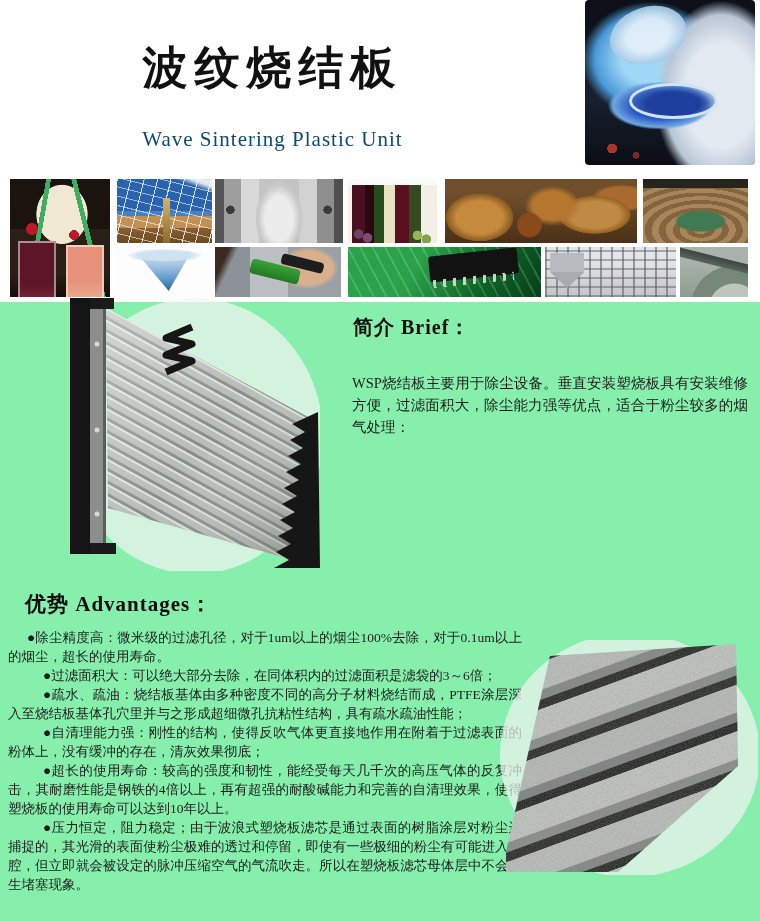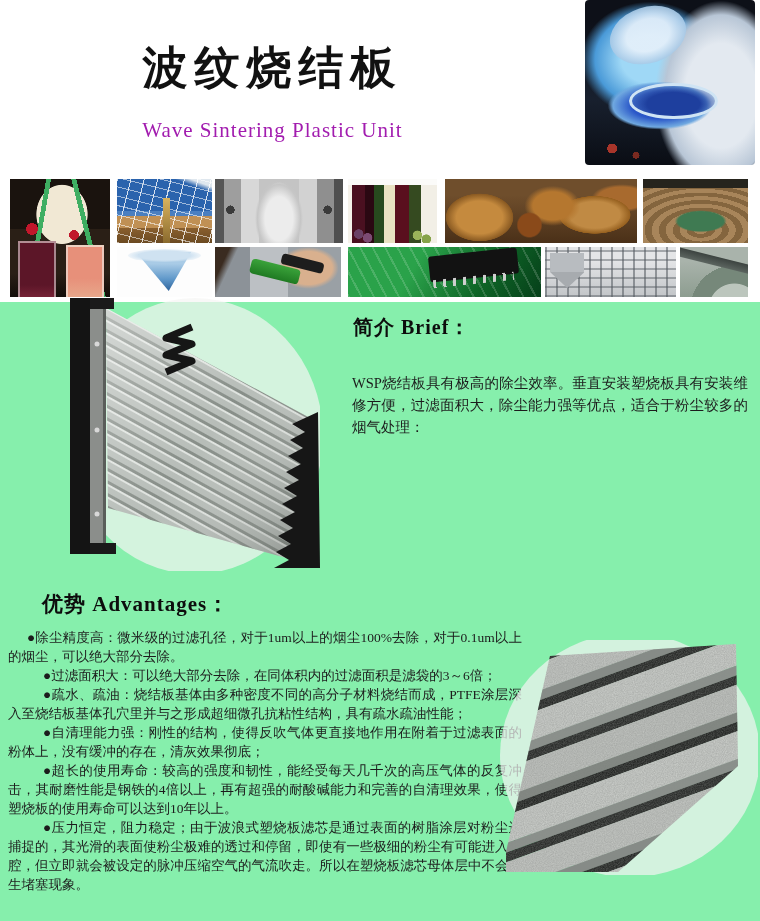--- a/index.html
+++ b/index.html
@@ -3,21 +3,21 @@
 <meta charset="utf-8">
 <style>
   html,body{margin:0;padding:0;}
   body{width:760px;font-family:"Liberation Serif","DejaVu Serif",serif;color:#1c1c1c;background:#ffffff;}
   #page{position:relative;width:760px;height:921px;background:#ebebeb;overflow:hidden;}
 
   
   .header{position:absolute;left:0;top:0;width:760px;height:172px;background:#ffffff;border-bottom:2px solid #15803d;}
   .title-wrap{position:absolute;left:0;top:0;width:545px;height:172px;text-align:center;}
   .page-title{margin:0;padding-top:38px;font-size:45px;font-weight:bold;letter-spacing:7px;color:#111;}
-  .page-subtitle{margin:4px;padding-top:16px;font-size:21px;letter-spacing:1px;color:#a21caf;}
+  .page-subtitle{margin:13px;padding-top:16px;font-size:21px;letter-spacing:1px;color:#0c4a6e;}
   .hero{position:absolute;left:585px;top:0;width:170px;height:165px;border-radius:4px;overflow:hidden;
     background:
       radial-gradient(circle 7px at 16% 90%,#a8352a 70%,transparent 71%),
       radial-gradient(circle 5px at 30% 94%,#7a2a20 70%,transparent 71%),
       radial-gradient(ellipse 52px 24px at 44% 64%,#2a57c8 55%,#6fa8e0 90%,transparent 100%),
       radial-gradient(ellipse 66px 95px at 80% 58%,#e3e9f0 55%,#b8c6d6 85%,rgba(184,198,214,0)),
       radial-gradient(ellipse 88px 74px at 38% 36%,#9fd8f6 0 32%,#4a9ad8 62%,rgba(74,154,216,0) 78%),
       linear-gradient(180deg,#0d1018 0 12%,#18202e 60%,#0a0d14),#0d1018;}
   .hero::before{content:"";position:absolute;left:14%;top:4%;width:46%;height:34%;border-radius:50%;
       background:radial-gradient(ellipse at 50% 50%,#e6f0fa 0 40%,#9fc4e4 75%,transparent 78%);transform:rotate(-18deg);opacity:.9;}
@@ -107,21 +107,21 @@
       linear-gradient(180deg,#a9b3ab 0 28%,#8d9d90 100%),#8d9d90;}
   .g-water::before{content:"";position:absolute;left:-6%;top:18%;width:110%;height:18%;background:linear-gradient(180deg,#3c4340,#5c6560);transform:rotate(14deg);}
 
   
   .main{position:absolute;left:0;top:302px;width:760px;height:619px;background:#86efac;}
   .section-heading{font-weight:bold;font-size:20px;letter-spacing:1px;color:#0d0d0d;margin:0;}
   .brief-heading{position:absolute;left:353px;top:12px;}
   .brief-text{position:absolute;left:352px;top:70px;width:396px;font-size:14.5px;line-height:22px;text-align:justify;}
   .brief-text p{margin:0;}
   .brief-text p.indent{text-indent:2em;}
-  .adv-heading{position:absolute;left:25px;top:288px;font-size:21px;margin-left:17px;}
+  .adv-heading{position:absolute;left:25px;top:288px;font-size:21px;}
   .adv-text{position:absolute;left:8px;top:326px;width:514px;font-size:13.5px;line-height:19px;text-align:justify;}
   .adv-text p{margin:0;text-indent:2.6em;}
   .adv-text p:first-child{text-indent:1.4em;}
 
   .product-plate{position:absolute;left:70px;top:-6px;width:250px;height:275px;}
   .product-cross{position:absolute;left:500px;top:338px;width:258px;height:235px;}
 </style>
 </head>
 <body>
 
@@ -174,26 +174,26 @@
       <rect x="33" y="6" width="3" height="248" fill="#5a5d5a"></rect>
       <rect x="20" y="2" width="24" height="11" fill="#1a1a1a"></rect>
       <rect x="20" y="247" width="26" height="11" fill="#1a1a1a"></rect>
       <circle cx="27" cy="48" r="2.5" fill="#d8d8d8"></circle>
       <circle cx="27" cy="134" r="2.5" fill="#d8d8d8"></circle>
       <circle cx="27" cy="218" r="2.5" fill="#d8d8d8"></circle>
     </svg>
 
     <h2 class="section-heading brief-heading">简介 Brief：</h2>
     <div class="brief-text">
-      <p>WSP烧结板具有极高的除尘效率。垂直安装塑烧板具有安装维修方便，过滤面积大，除尘能力强等优点，适合于粉尘较多的烟气处理：</p>
+      <p>WSP烧结板主要用于除尘设备。垂直安装塑烧板具有安装维修方便，过滤面积大，除尘能力强等优点，适合于粉尘较多的烟气处理：</p>
     </div>
 
     <h2 class="section-heading adv-heading">优势 Advantages：</h2>
     <div class="adv-text">
-      <p>●除尘精度高：微米级的过滤孔径，对于1um以上的烟尘100%去除，对于0.1um以上的烟尘，可以绝大部分去除。</p>
+      <p>●除尘精度高：微米级的过滤孔径，对于1um以上的烟尘100%去除，对于0.1um以上的烟尘，超长的使用寿命。</p>
       <p>●过滤面积大：可以绝大部分去除，在同体积内的过滤面积是滤袋的3～6倍；</p>
       <p>●疏水、疏油：烧结板基体由多种密度不同的高分子材料烧结而成，PTFE涂层深入至烧结板基体孔穴里并与之形成超细微孔抗粘性结构，具有疏水疏油性能；</p>
       <p>●自清理能力强：刚性的结构，使得反吹气体更直接地作用在附着于过滤表面的粉体上，没有缓冲的存在，清灰效果彻底；</p>
       <p>●超长的使用寿命：较高的强度和韧性，能经受每天几千次的高压气体的反复冲击，其耐磨性能是钢铁的4倍以上，再有超强的耐酸碱能力和完善的自清理效果，使得塑烧板的使用寿命可以达到10年以上。</p>
       <p>●压力恒定，阻力稳定；由于波浪式塑烧板滤芯是通过表面的树脂涂层对粉尘进捕捉的，其光滑的表面使粉尘极难的透过和停留，即使有一些极细的粉尘有可能进入空腔，但立即就会被设定的脉冲压缩空气的气流吹走。所以在塑烧板滤芯母体层中不会发生堵塞现象。</p>
     </div>
 
     <svg class="product-cross" viewBox="0 0 258 235" xmlns="http://www.w3.org/2000/svg" aria-hidden="true">
       <defs>
         <clipPath id="cs">

